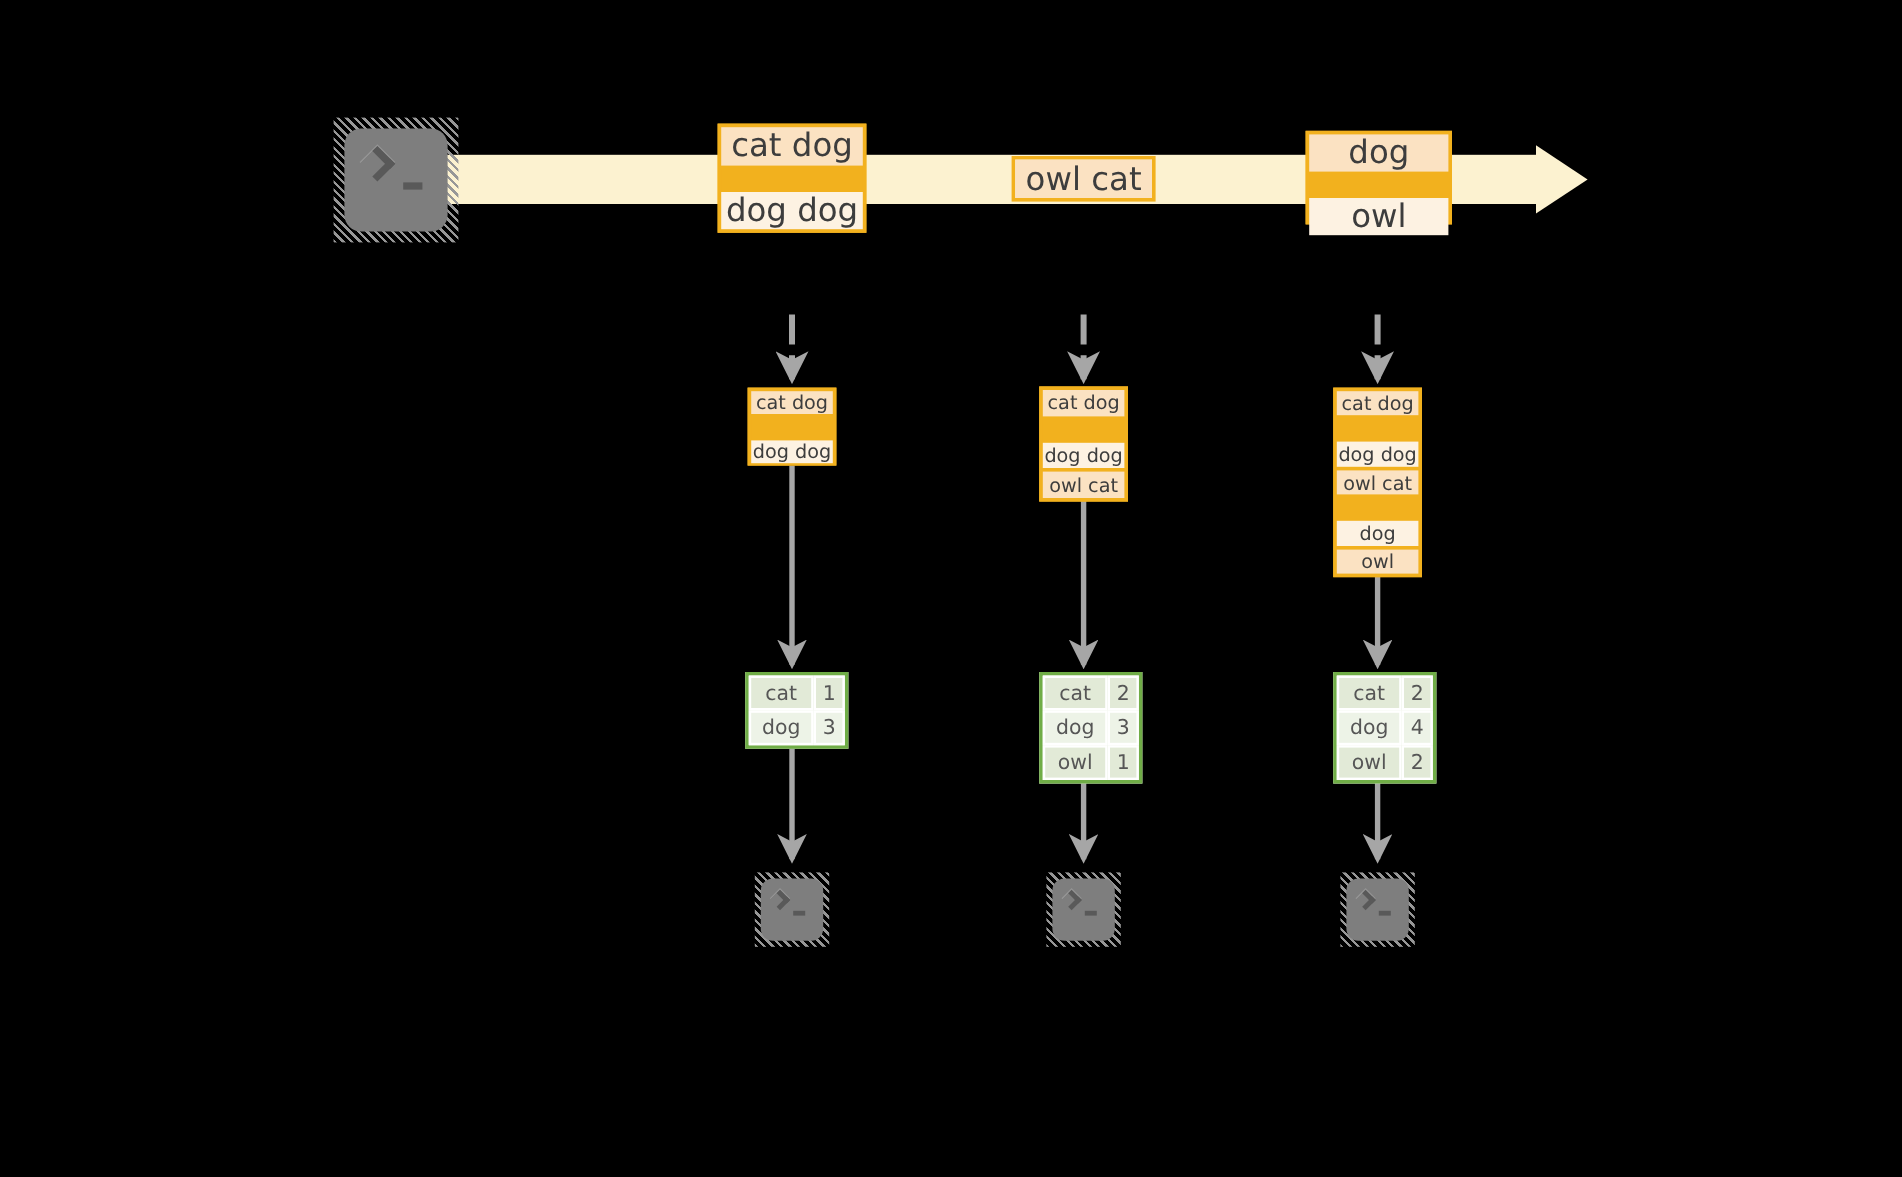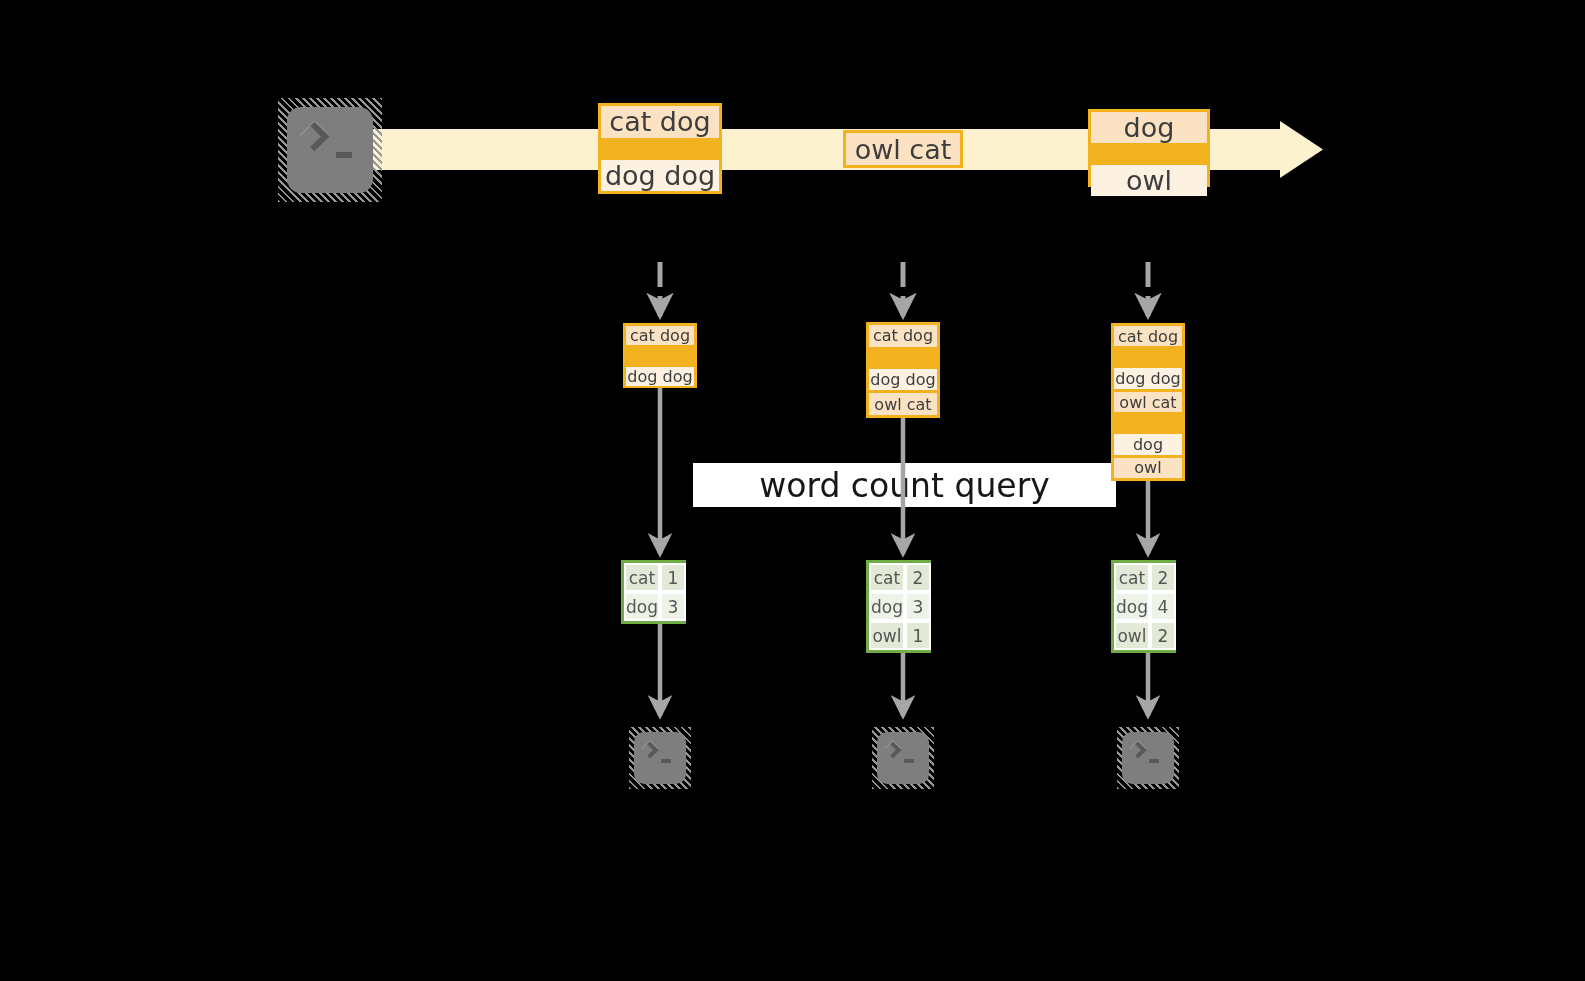--- a/index.html
+++ b/index.html
@@ -27,21 +27,21 @@
   .ebox1 { left:598px; top:103px; width:124px; height:91px; }
   .ebox2 { left:843px; top:130px; width:120px; height:38px; }
   .ebox3 { left:1088px; top:109px; width:122px; height:78px; }
 
   .stack1 { left:623px;  top:323px; width:74px; height:65px; }
   .stack2 { left:866px;  top:322px; width:74px; height:96px; }
   .stack3 { left:1111px; top:323px; width:74px; height:158px; }
 
   
   .gtable {
-    position:absolute; z-index:3; box-sizing:border-box; width:65px;
+    position:absolute; z-index:3; box-sizing:border-box; width:86px;
     border:3px solid #70AD47; background:#ffffff;
     display:grid; grid-template-columns:1fr 26px; grid-auto-rows:29px;
   }
   .gcell {
     box-sizing:border-box; border:2px solid #ffffff;
     display:flex; align-items:center; justify-content:center;
     font-size:17px; color:#565656; white-space:nowrap;
   }
   .g-a { background:#E2EAD7; }
   .g-b { background:#EDF3E7; }
@@ -78,23 +78,20 @@
   .term-big .chev { left:17px; top:19px; width:15px; height:15px; border-top-width:6px; border-right-width:6px; }
   .term-big .uscore { position:absolute; left:49px; top:45px; width:16px; height:6px; background:#595959; }
   .term-sm .chev { left:10px; top:12px; width:8px; height:8px; border-top-width:4px; border-right-width:4px; }
   .term-sm .uscore { position:absolute; left:27px; top:27px; width:10px; height:4px; background:#595959; }
 </style>
 </head>
 <body>
 
 <div class="canvas">
 
-  <div class="banner">
-    <span>word count query</span>
-  </div>
 
   <svg class="layer" width="1585" height="981" viewBox="0 0 1585 981">
     <defs>
       <marker id="ah" viewBox="0 0 10 10" refX="8.5" refY="5" markerWidth="5.5" markerHeight="5.5" orient="auto">
         <path d="M0,0 L10,5 L0,10 L2.6,5 Z" fill="#A6A6A6"></path>
       </marker>
     </defs>
     <g>
       <rect x="372" y="129" width="908" height="41" fill="#FCF2D0"></rect>
       <polygon points="1280,121 1323,149.5 1280,178" fill="#FCF2D0"></polygon>

